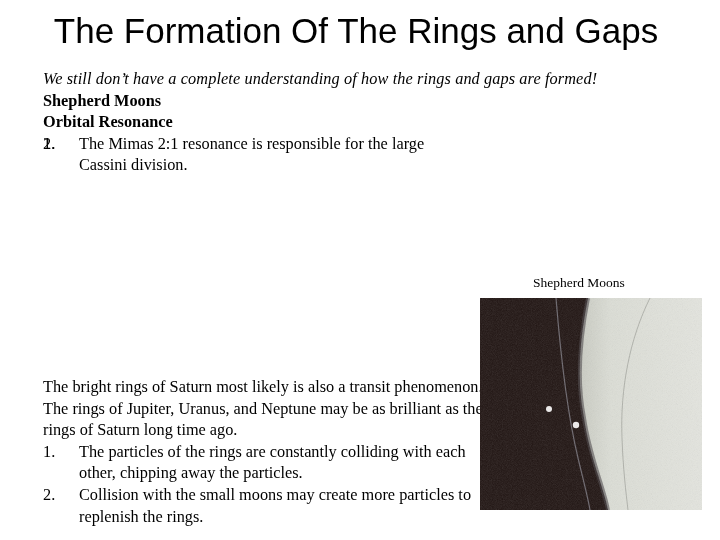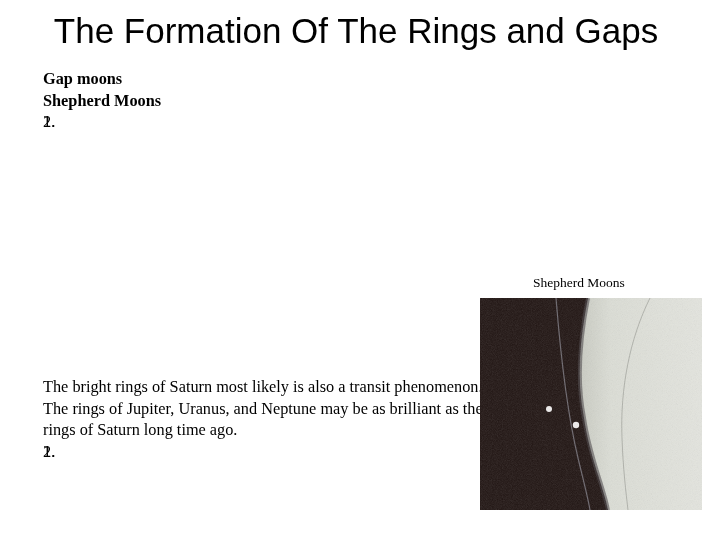--- a/index.html
+++ b/index.html
@@ -35,42 +35,46 @@
       position: absolute; left: 480px; top: 298px; width: 222px; height: 212px; overflow: hidden;
       background: #1e1210;
     }
   </style>
 </head>
 <body>
 
 <div class="title">The Formation Of The Rings and Gaps</div>
 
 <div class="body-text">
+  <div class="intro">We still don’t have a complete understanding of how the rings and gaps are formed!</div>
 
-  <div class="heading">Gap moons</div>
 
   <div class="heading">Shepherd Moons</div>
 
+  <div class="heading">Orbital Resonance</div>
   <div class="list">
     <div class="li">
       <span class="num">1.</span>
     </div>
     <div class="li">
       <span class="num">2.</span>
+      <span>The Mimas 2:1 resonance is responsible for the large Cassini division.</span>
     </div>
   </div>
 </div>
 
 <div class="bottom-text">
   <div>The bright rings of Saturn most likely is also a transit phenomenon. The rings of Jupiter, Uranus, and Neptune may be as brilliant as the rings of Saturn long time ago.</div>
   <div class="li">
     <span class="num">1.</span>
+    <span>The particles of the rings are constantly colliding with each other, chipping away the particles.</span>
   </div>
   <div class="li">
     <span class="num">2.</span>
+    <span>Collision with the small moons may create more particles to replenish the rings.</span>
   </div>
 </div>
 
 <div class="caption">Shepherd Moons</div>
 
 <div class="photo">
   <svg width="222" height="212" viewBox="0 0 222 212">
     <defs>
       <linearGradient id="ringGrad" x1="0" y1="0" x2="1" y2="0">
         <stop offset="0" stop-color="#c9cbc2"></stop>

